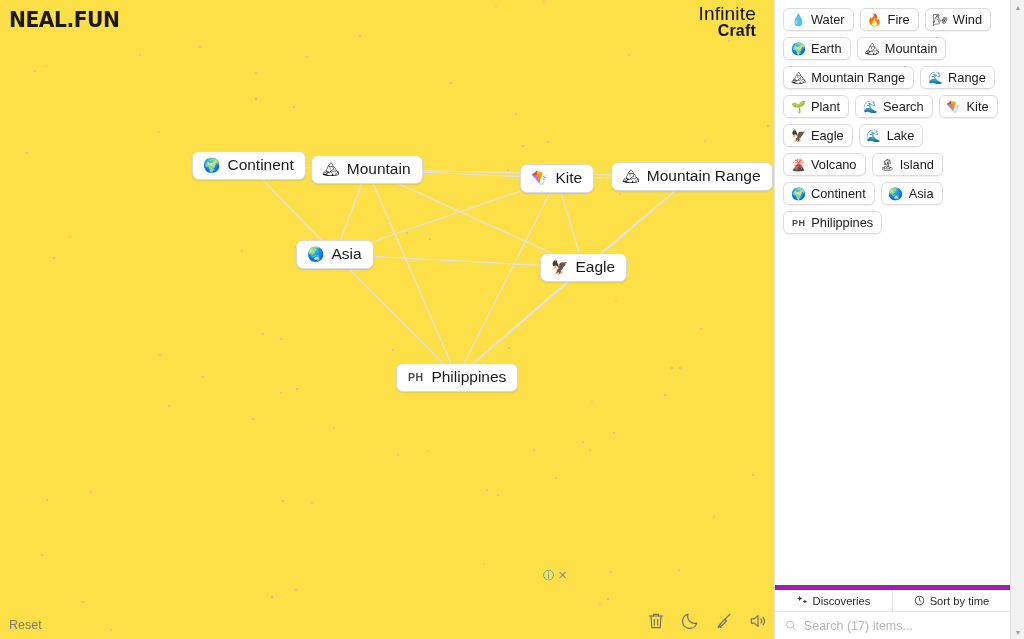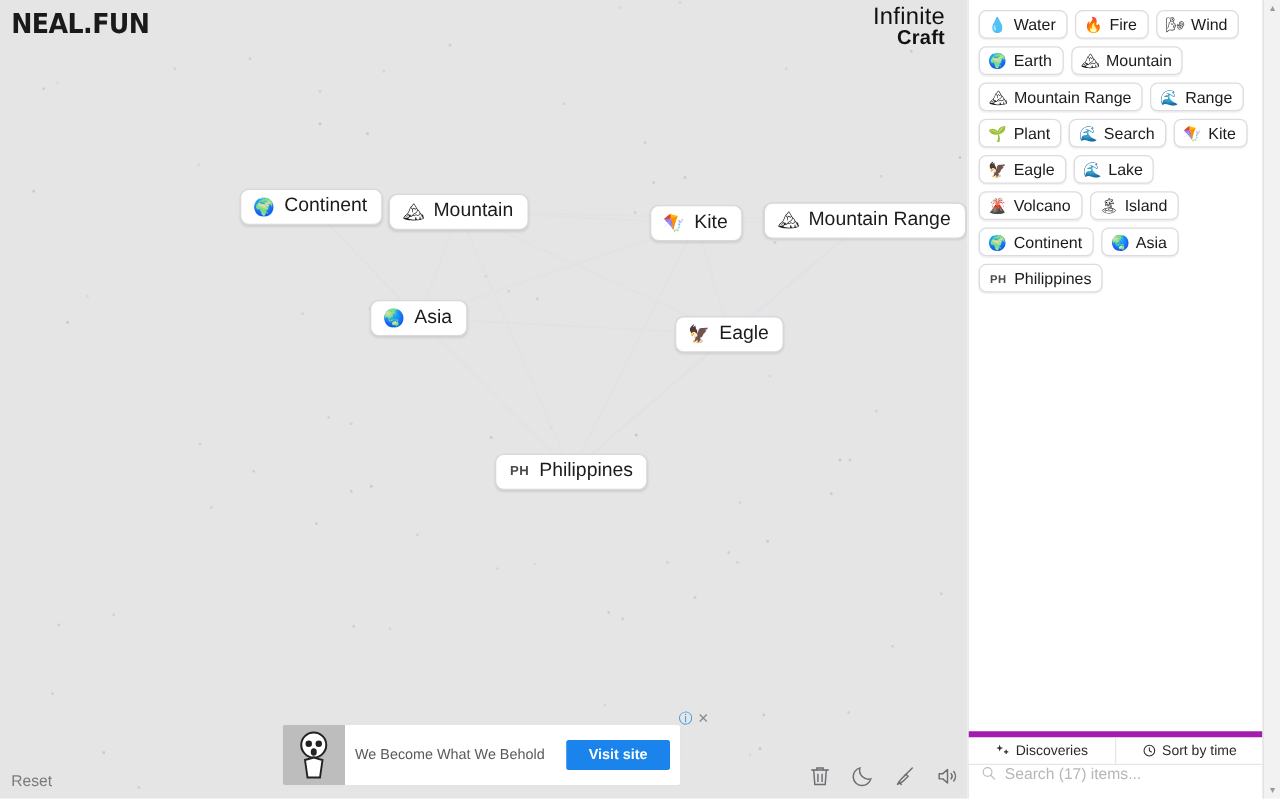--- a/index.html
+++ b/index.html
@@ -7,21 +7,21 @@
     width: 1024px; height: 639px;
     overflow: hidden;
     background: #fff;
     font-family: "Liberation Sans", sans-serif;
   }
   #app { position: relative; width: 1024px; height: 639px; background: #fff; }
 
   
   #canvas {
     position: absolute; left: 0; top: 0; width: 774px; height: 639px;
-    background: #e5e5e5; overflow: hidden;
+    background: #fde047; overflow: hidden;
   }
   #particles { position: absolute; left:0; top:0; width:774px; height:639px; pointer-events:none; }
   #particles i {
     position: absolute; width: 2px; height: 2px; background: #b9b9c4;
     border-radius: 0; opacity: .55;
   }
   #links { position: absolute; left: 0; top: 0; width: 774px; height: 639px; }
 
   .logo {
     position: absolute; left: 9px; top: 7px;
@@ -86,21 +86,21 @@
     flex: 0 0 auto;
   }
   .side-tab {
     flex: 1; display: flex; align-items: center; justify-content: center;
     gap: 5px; font-size: 11.2px; color: #2a2a2a; cursor: pointer;
     background: #fff;
   }
   .side-tab + .side-tab { border-left: 1px solid #e6e6e9; }
   #side-search {
     flex: 0 0 auto; height: 28px; border-top: 1px solid #e6e6e9;
-    display: flex; align-items: flex-start; gap: 7px; padding: 0 10px;
+    display: flex; align-items: center; gap: 7px; padding: 0 10px;
   }
   #side-search input {
     border: none; outline: none; font-size: 12.5px; color: #111;
     font-family: inherit; background: transparent; width: 100%;
   }
   #side-search input::placeholder { color: #b6b6bb; }
 
   
   #scrollbar {
     position: absolute; right: 0; top: 0; width: 14px; height: 639px;
@@ -426,27 +426,14 @@
         <path d="M15.5 9.5a4 4 0 0 1 0 5" stroke-linecap="round"></path>
         <path d="M18 7.5a7 7 0 0 1 0 9" stroke-linecap="round"></path>
       </svg>
     </div>
   </div>
 
   <div id="ad-controls">
     <span class="c info">ⓘ</span>
     <span class="c close">✕</span>
   </div>
-  <div id="ad">
-    <div class="thumb">
-      <svg width="30" height="40" viewBox="0 0 30 40">
-        <circle cx="15" cy="12" r="10" fill="#fff" stroke="#222" stroke-width="1.6"></circle>
-        <circle cx="11" cy="11" r="2.6" fill="#222"></circle>
-          <circle cx="19" cy="11" r="2.6" fill="#222"></circle>
-        <ellipse cx="15" cy="17.5" rx="2.4" ry="3" fill="#222"></ellipse>
-        <path d="M8 24 L15 22 L22 24 L20 38 L10 38 Z" fill="#fff" stroke="#222" stroke-width="1.5"></path>
-      </svg>
-    </div>
-    <div class="adtext">We Become What We Behold</div>
-    <button class="cta">Visit site</button>
-  </div>
 
 </div>
 
 </body></html>

